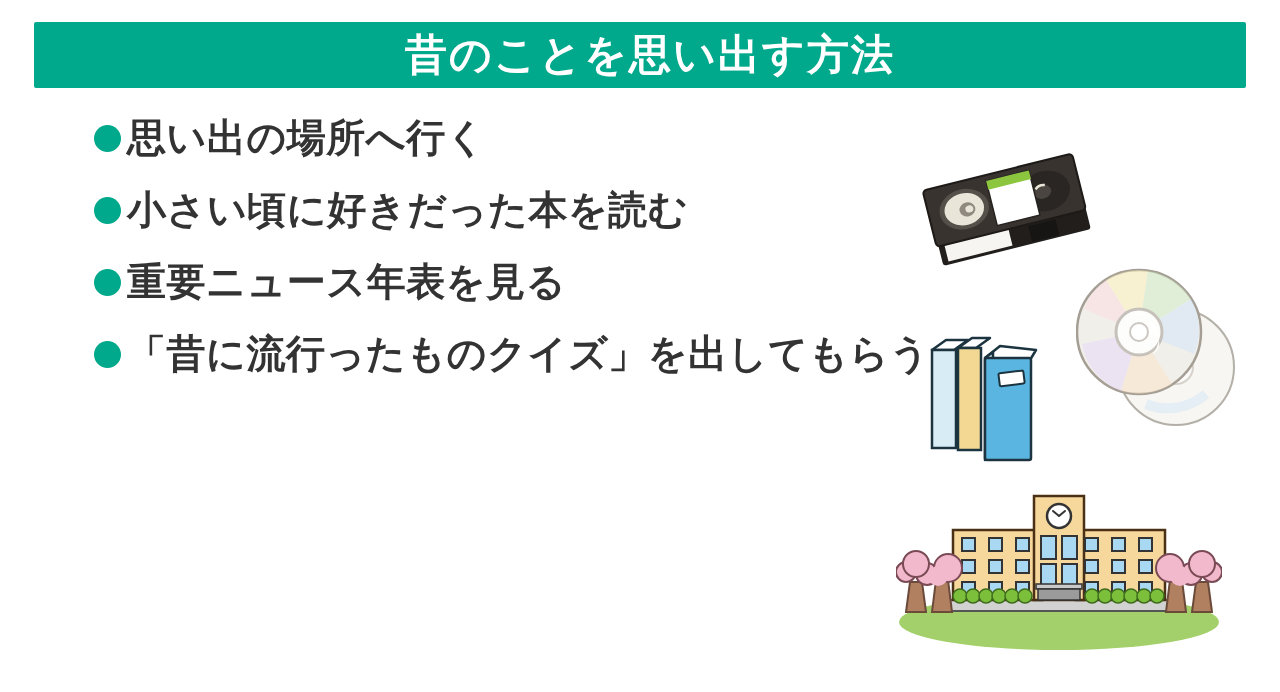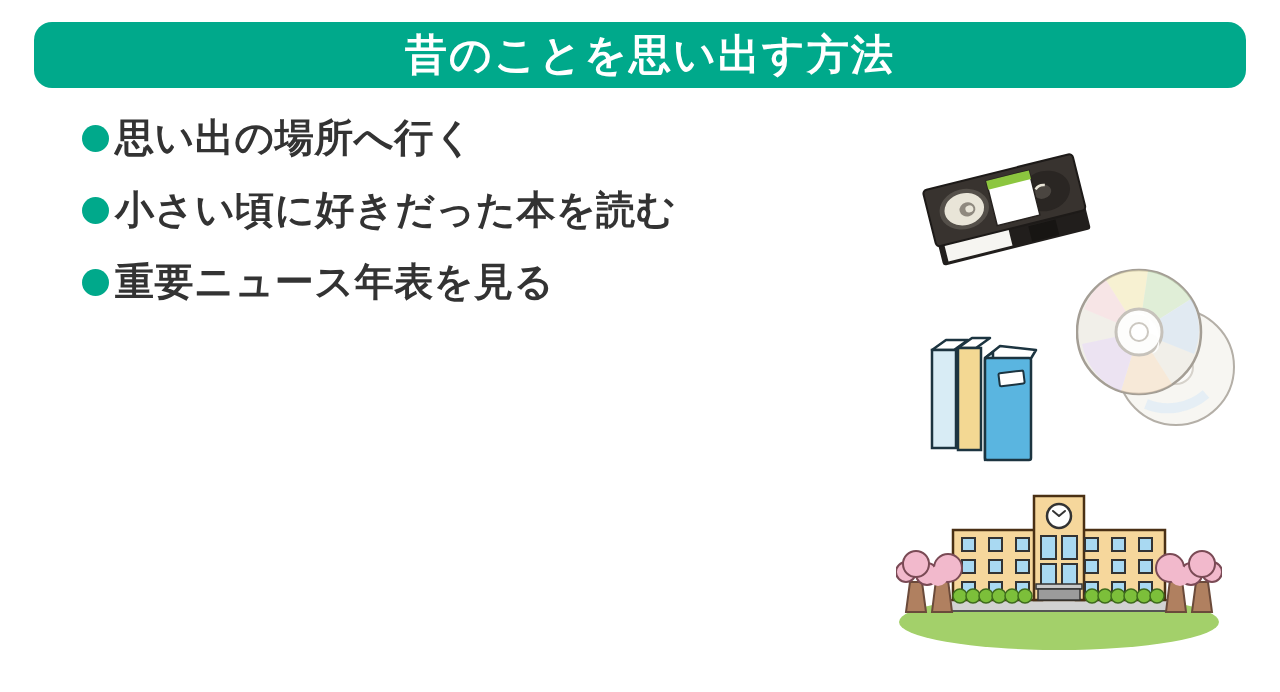--- a/index.html
+++ b/index.html
@@ -14,33 +14,33 @@
     width:1280px;height:692px;
     background:#ffffff;
     font-family:"Liberation Sans","DejaVu Sans",sans-serif;
     overflow:hidden;
   }
   .title-banner{
     position:absolute;
     left:34px;top:22px;
     width:1212px;height:66px;
     background:var(--accent);
-    border-radius:18px;
+    border-radius:2px;
     display:flex;align-items:center;justify-content:center;padding-left:20px;
   }
   .title-banner h1{
     color:var(--title-text);
     font-size:42px;
     font-weight:bold;
     letter-spacing:2px;
     line-height:1;
   }
   ul.method-list{
     position:absolute;
-    left:82px;top:102px;
+    left:94px;top:102px;
     width:880px;
     list-style:none;
   }
   ul.method-list li{
     height:72px;
     display:flex;
     align-items:center;
     white-space:nowrap;
   }
   .bullet{
@@ -75,20 +75,24 @@
     <span class="bullet"></span>
     <span class="item-label">思い出の場所へ行く</span>
   </li>
   <li>
     <span class="bullet"></span>
     <span class="item-label">小さい頃に好きだった本を読む</span>
   </li>
   <li>
     <span class="bullet"></span>
     <span class="item-label">重要ニュース年表を見る</span>
+  </li>
+  <li>
+    <span class="bullet"></span>
+    <span class="item-label">「昔に流行ったものクイズ」を出してもらう</span>
   </li>
 </ul>
 
 <div class="illus illus-vhs">
   <svg viewBox="0 0 182 132">
     <g transform="rotate(-14 91 64)">
 
       <rect x="16" y="82" width="152" height="24" rx="3" fill="#211e1c"></rect>
       <rect x="22" y="86" width="66" height="17" fill="#f6f5f1"></rect>
       <rect x="108" y="88" width="28" height="16" fill="#171513"></rect>

